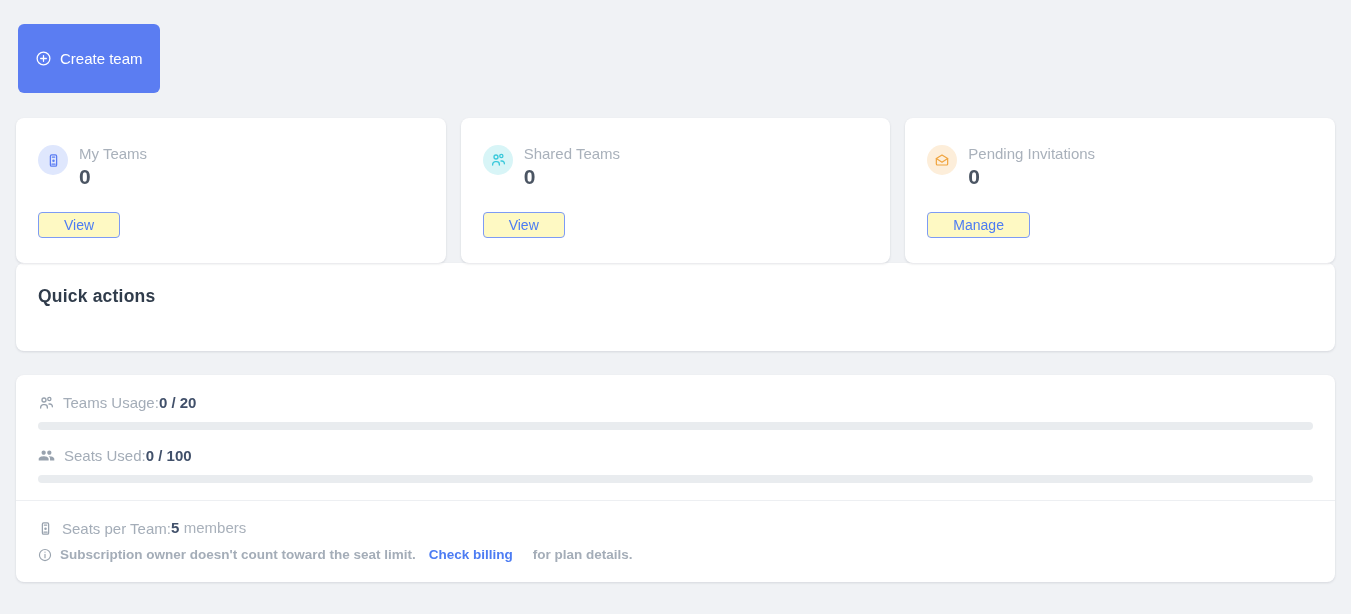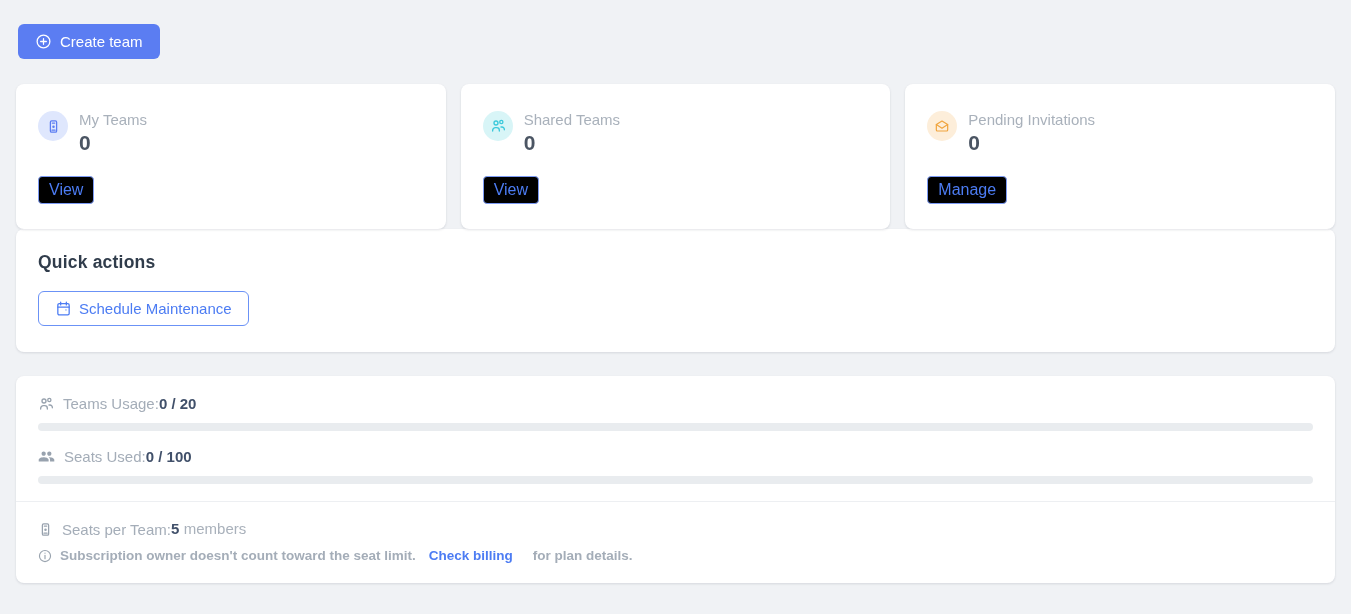--- a/index.html
+++ b/index.html
@@ -12,21 +12,21 @@
   .page { padding: 13px 16px 0 16px; }
 
   
   .page-header { display: flex; justify-content: space-between; align-items: flex-start; margin-bottom: 25px; padding: 0 2px; }
   .page-title { font-size: 23px; font-weight: 700; color: #3e4e61; letter-spacing: 0.2px; }
   .page-subtitle { font-size: 14.5px; color: #a9b1bb; margin-top: 8px; }
   .btn-primary {
     display: inline-flex; align-items: center; gap: 8px;
     background: #5b7df2; color: #ffffff; border: none; border-radius: 6px;
     font-family: "Liberation Sans", sans-serif;
-    font-size: 15px; padding: 9px 17px; cursor: pointer; margin-top: 11px;
+    font-size: 15px; padding: 26px 17px; cursor: pointer; margin-top: 11px;
   }
   .btn-primary svg { display: block; }
 
   
   .stats-row { display: grid; grid-template-columns: 1fr 1fr 1fr; gap: 15px; }
   .card {
     background: #ffffff; border-radius: 8px;
     box-shadow: 0 1px 3px rgba(30,40,60,0.08), 0 1px 2px rgba(30,40,60,0.05);
   }
   .stat-card { height: 145px; padding: 27px 22px 25px 22px; display: flex; flex-direction: column; }
@@ -35,23 +35,23 @@
     width: 30px; height: 30px; border-radius: 50%;
     display: flex; align-items: center; justify-content: center; flex: 0 0 auto;
   }
   .icon-circle.blue   { background: #dfe7fd; color: #5b7df2; }
   .icon-circle.teal   { background: #d8f5f7; color: #3bc9db; }
   .icon-circle.orange { background: #fdeeda; color: #f0a43e; }
   .stat-label { font-size: 15px; color: #a9b1bb; }
   .stat-value { font-size: 21px; font-weight: 700; color: #4b5563; margin-top: 3px; }
   .btn-outline {
     margin-top: auto; align-self: flex-start;
-    background: #000000; border: 1px solid #7d9bf5; color: #4c7cf3;
-    font-family: "Liberation Sans", sans-serif;
-    font-size: 16px; padding: 4px 10px; border-radius: 4px; cursor: pointer;
+    background: #fef9c3; border: 1px solid #7d9bf5; color: #4c7cf3;
+    font-family: "Liberation Sans", sans-serif;
+    font-size: 14px; padding: 4px 25px; border-radius: 4px; cursor: pointer;
   }
 
   
   .quick-actions { padding: 23px 22px 26px 22px; }
   .qa-title { font-size: 17.5px; font-weight: 700; color: #303c4b; margin-bottom: 18px; letter-spacing: 0.2px; }
   .qa-buttons { display: flex; gap: 8px; }
   .qa-btn {
     display: inline-flex; align-items: center; gap: 7px;
     background: #ffffff; border-radius: 6px; cursor: pointer;
     font-family: "Liberation Sans", sans-serif;
@@ -146,30 +146,20 @@
         </div>
       </div>
       <button class="btn-outline">Manage</button>
     </div>
 
   </div>
 
   <div class="card quick-actions">
     <h2 class="qa-title">Quick actions</h2>
     <div class="qa-buttons">
-      <button class="qa-btn qa-blue">
-        <span>
-          <svg width="17" height="17" viewBox="0 0 24 24" fill="none" stroke="currentColor" stroke-width="1.8" stroke-linecap="round" stroke-linejoin="round">
-              <rect x="4" y="5" width="16" height="16" rx="2"></rect>
-              <path d="M8 3v4M16 3v4M4 10h16"></path>
-              <path d="M15.5 14h.01"></path>
-            </svg>
-        </span>
-        <span>Schedule Maintenance</span>
-      </button>
     </div>
   </div>
 
   <div class="card usage-card">
 
     <div class="usage-row">
       <div class="usage-label">
         <span>
           <svg width="16" height="16" viewBox="0 0 24 24" fill="none" stroke="currentColor" stroke-width="2" stroke-linecap="round" stroke-linejoin="round">
               <circle cx="9" cy="7.5" r="3"></circle>

